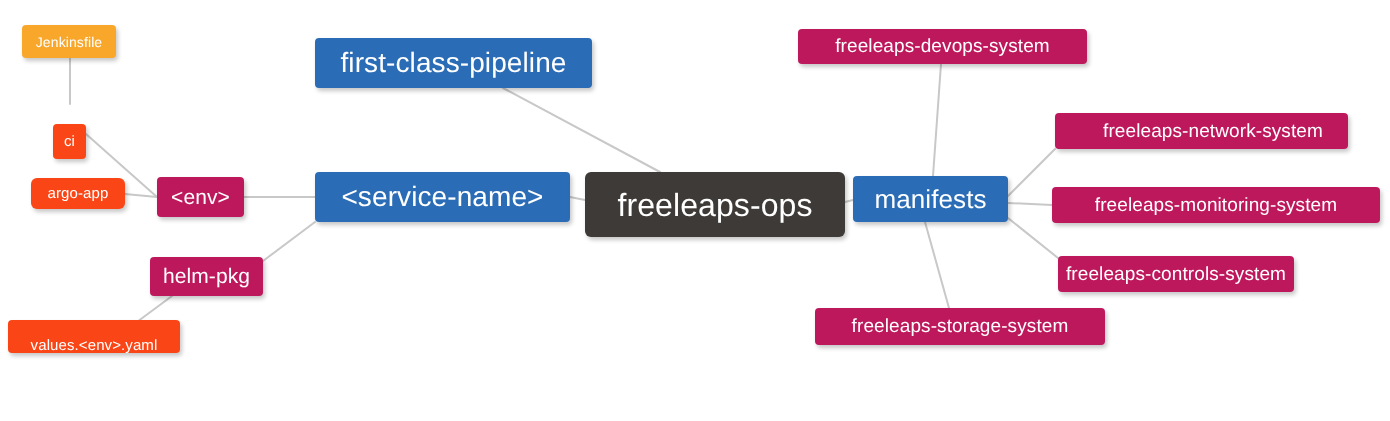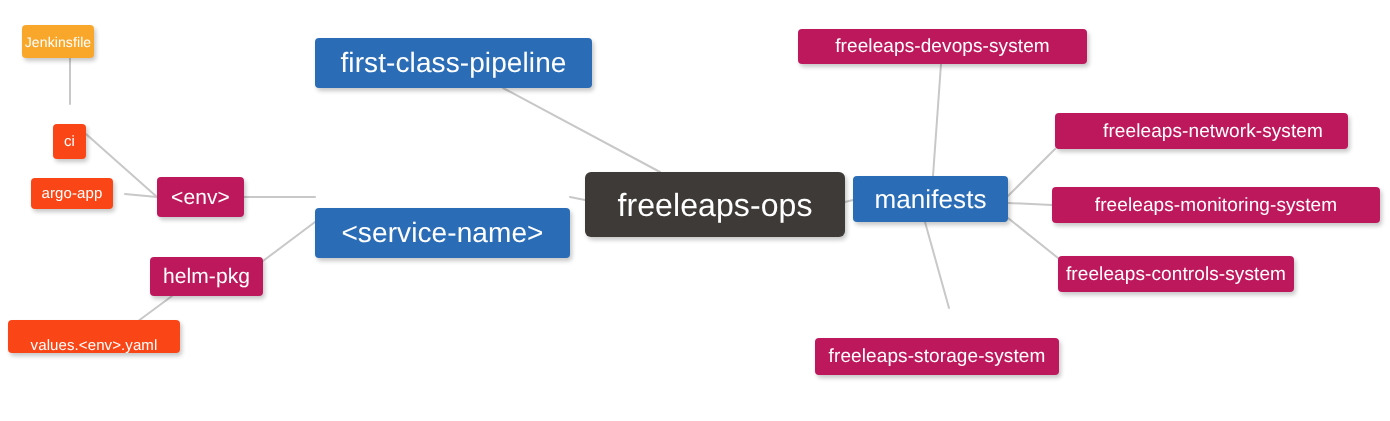--- a/index.html
+++ b/index.html
@@ -67,59 +67,59 @@
       <line x1="503" y1="88" x2="660" y2="172" stroke="#c8c8c8" stroke-width="2" stroke-linecap="round"></line>
       <line x1="570" y1="197" x2="585" y2="200" stroke="#c8c8c8" stroke-width="2" stroke-linecap="round"></line>
       <line x1="845" y1="202" x2="853" y2="200" stroke="#c8c8c8" stroke-width="2" stroke-linecap="round"></line>
       <line x1="941" y1="64" x2="933" y2="176" stroke="#c8c8c8" stroke-width="2" stroke-linecap="round"></line>
       <line x1="1055" y1="149" x2="1008" y2="196" stroke="#c8c8c8" stroke-width="2" stroke-linecap="round"></line>
       <line x1="1052" y1="205" x2="1008" y2="203" stroke="#c8c8c8" stroke-width="2" stroke-linecap="round"></line>
       <line x1="1058" y1="258" x2="1008" y2="218" stroke="#c8c8c8" stroke-width="2" stroke-linecap="round"></line>
       <line x1="949" y1="308" x2="925" y2="222" stroke="#c8c8c8" stroke-width="2" stroke-linecap="round"></line>
     </svg>
   <div id="node-layer">
-      <div class="node c-orange" style="left: 22px; top: 25px; width: 72px; height: 33px; font-size: 14px;">
+      <div class="node c-orange" style="left: 22px; top: 25px; width: 94px; height: 33px; font-size: 14px;">
         <span class="node-label">Jenkinsfile</span>
       </div>
       <div class="node c-red" style="left: 53px; top: 104px; width: 33px; height: 35px; font-size: 15px; margin-top: 20px;">
         <span class="node-label">ci</span>
       </div>
-      <div class="node c-red" style="left: 31px; top: 178px; width: 82px; height: 31px; font-size: 15px;">
+      <div class="node c-red" style="left: 31px; top: 178px; width: 94px; height: 31px; font-size: 15px; border-radius: 6px;">
         <span class="node-label">argo-app</span>
       </div>
       <div class="node c-green" style="left: 157px; top: 177px; width: 87px; height: 40px; font-size: 21px;">
         <span class="node-label">&lt;env&gt;</span>
       </div>
       <div class="node c-green" style="left: 150px; top: 257px; width: 113px; height: 39px; font-size: 21px;">
         <span class="node-label">helm-pkg</span>
       </div>
       <div class="node c-red" style="left: 8px; top: 320px; width: 172px; height: 33px; font-size: 15px; align-items: flex-end;">
         <span class="node-label">values.&lt;env&gt;.yaml</span>
       </div>
       <div class="node c-blue" style="left: 315px; top: 38px; width: 277px; height: 50px; font-size: 28px;">
         <span class="node-label">first-class-pipeline</span>
       </div>
-      <div class="node c-blue" style="left: 315px; top: 172px; width: 255px; height: 50px; font-size: 28px; margin-top: 36px;">
+      <div class="node c-blue" style="left: 315px; top: 172px; width: 255px; height: 50px; font-size: 28px;">
         <span class="node-label">&lt;service-name&gt;</span>
       </div>
       <div class="node c-root" style="left: 585px; top: 172px; width: 260px; height: 65px; font-size: 32px;">
         <span class="node-label">freeleaps-ops</span>
       </div>
       <div class="node c-blue" style="left: 853px; top: 176px; width: 155px; height: 46px; font-size: 26px;">
         <span class="node-label">manifests</span>
       </div>
       <div class="node c-green" style="left: 798px; top: 29px; width: 289px; height: 35px; font-size: 19px;">
         <span class="node-label">freeleaps-devops-system</span>
       </div>
       <div class="node c-green" style="left: 1055px; top: 113px; width: 293px; height: 36px; font-size: 19px; padding-left: 23px;">
         <span class="node-label">freeleaps-network-system</span>
       </div>
       <div class="node c-green" style="left: 1052px; top: 187px; width: 328px; height: 36px; font-size: 19px;">
         <span class="node-label">freeleaps-monitoring-system</span>
       </div>
       <div class="node c-green" style="left: 1058px; top: 256px; width: 236px; height: 36px; font-size: 19px;">
         <span class="node-label">freeleaps-controls-system</span>
       </div>
-      <div class="node c-green" style="left: 815px; top: 308px; width: 244px; height: 37px; font-size: 19px; margin-top: 30px;">
+      <div class="node c-green" style="left: 815px; top: 308px; width: 290px; height: 37px; font-size: 19px;">
         <span class="node-label">freeleaps-storage-system</span>
       </div>
     </div>
 </div>
 
 </body></html>

